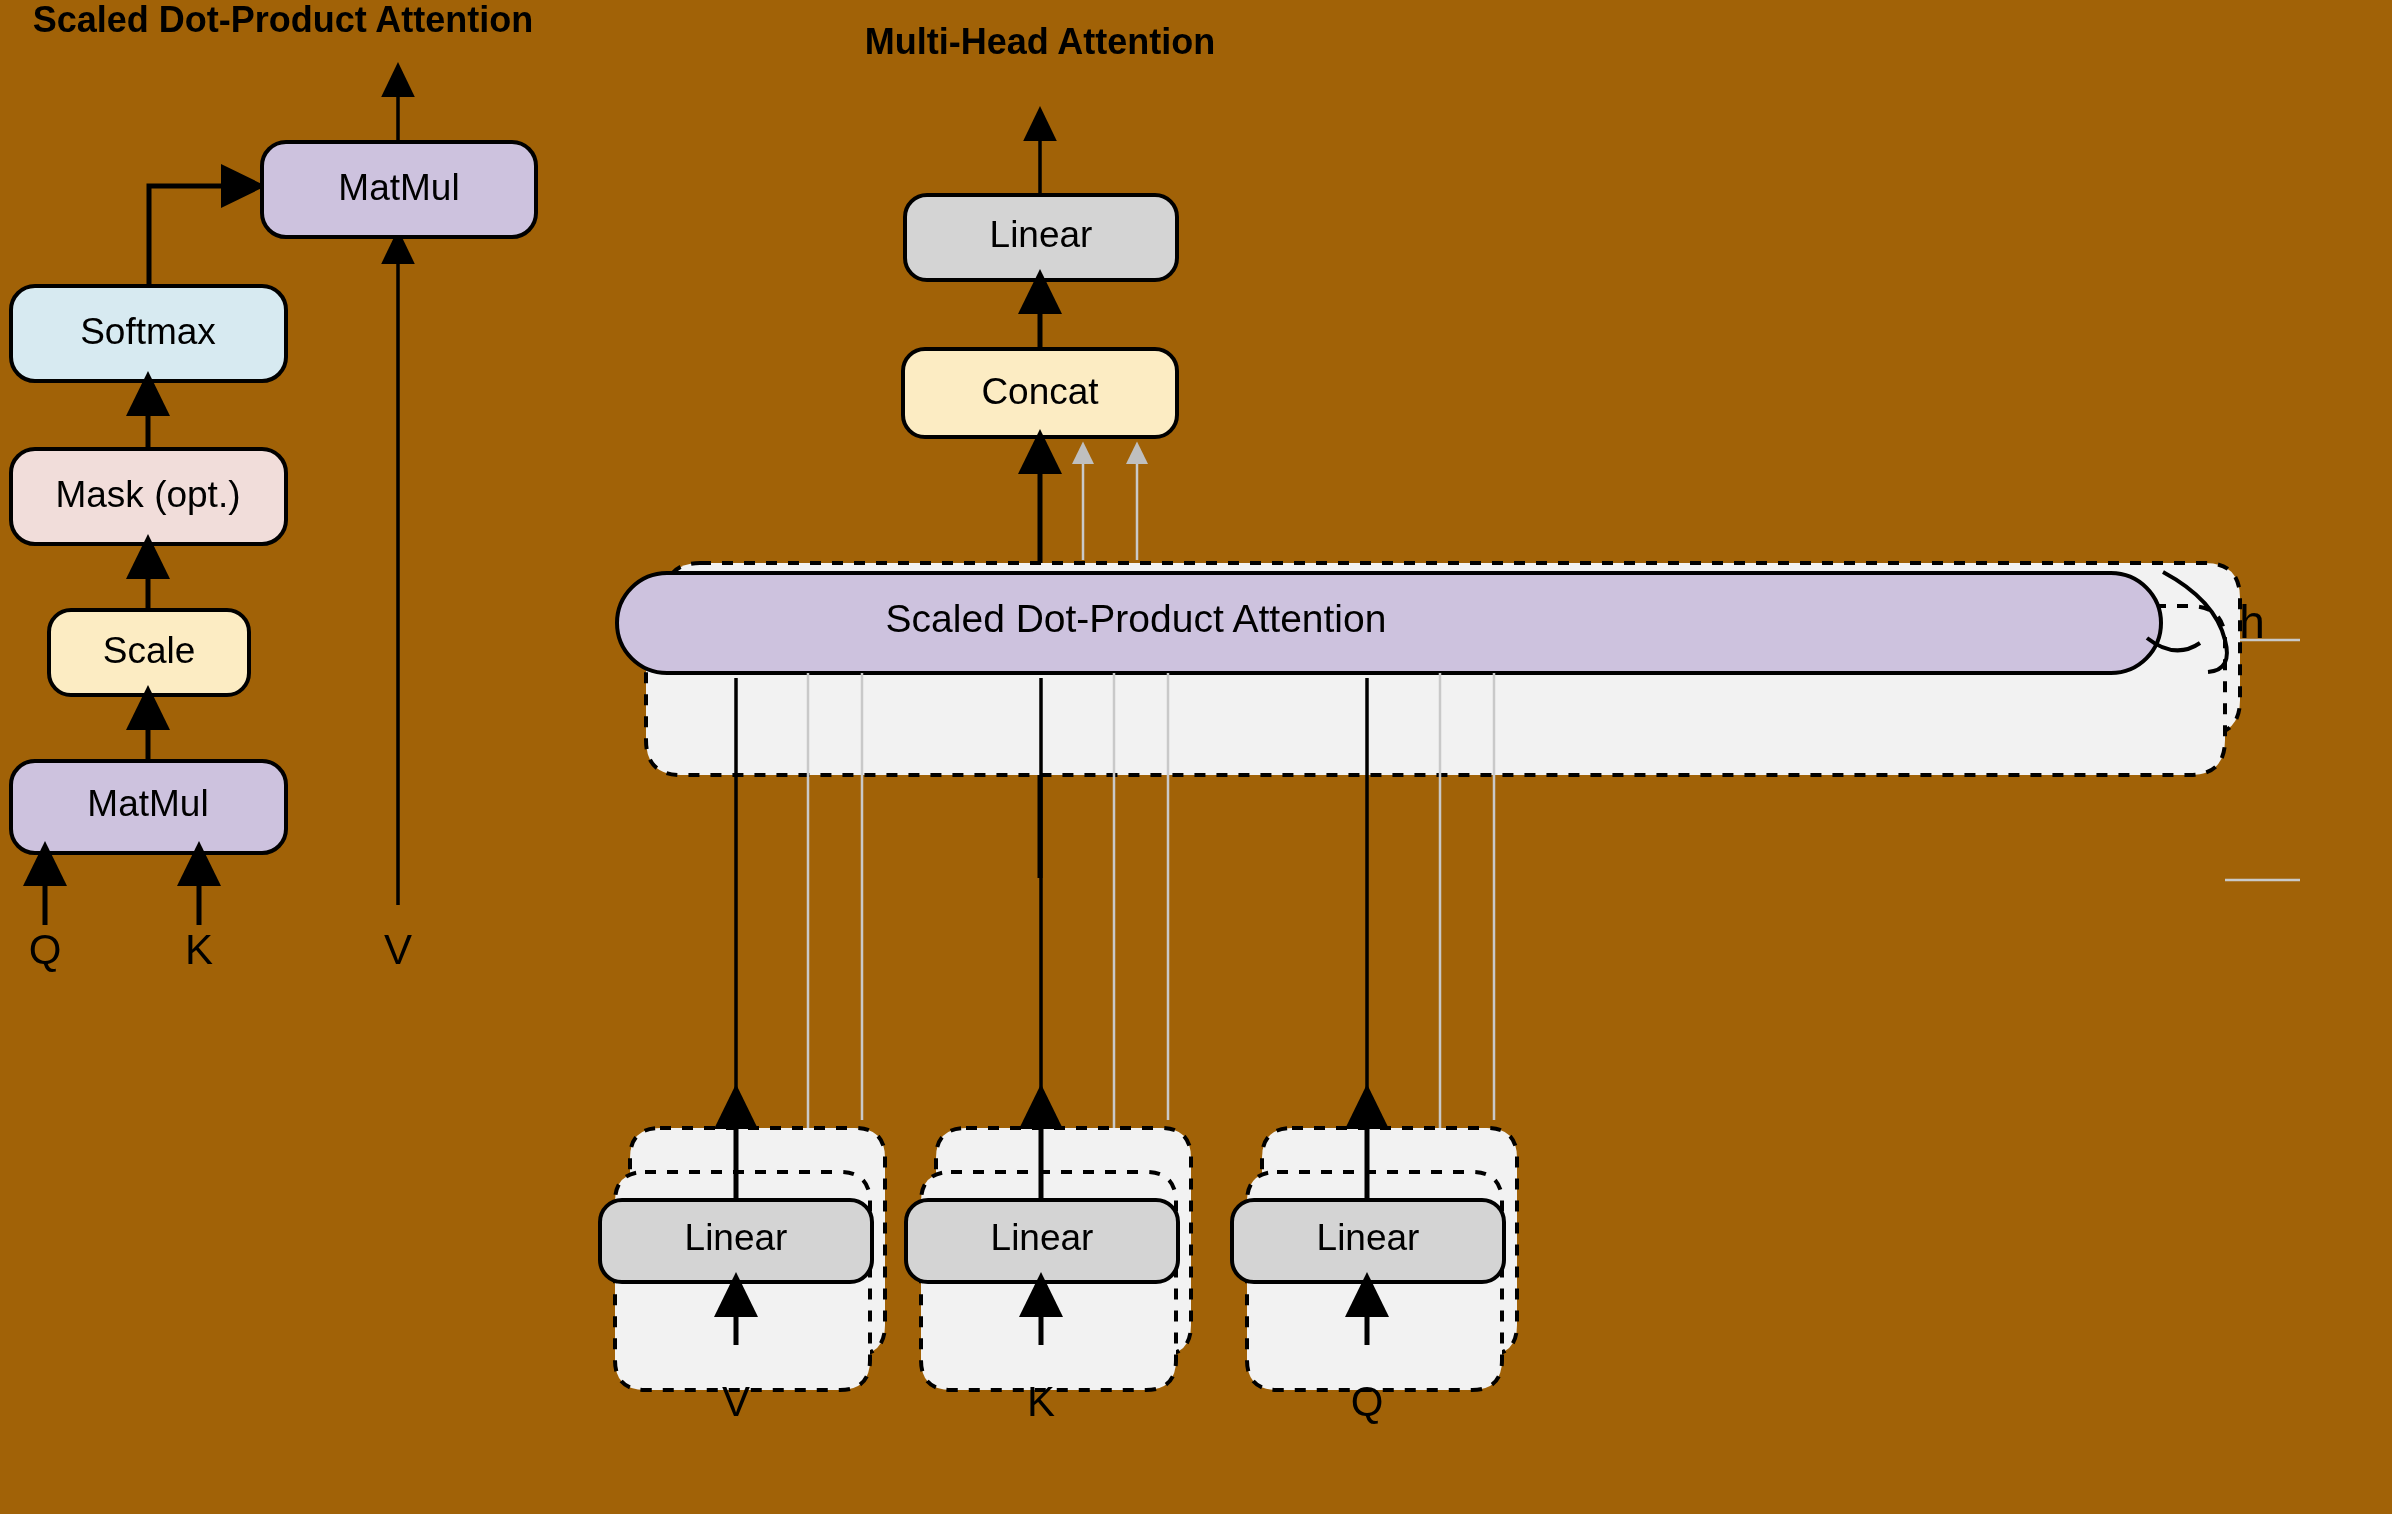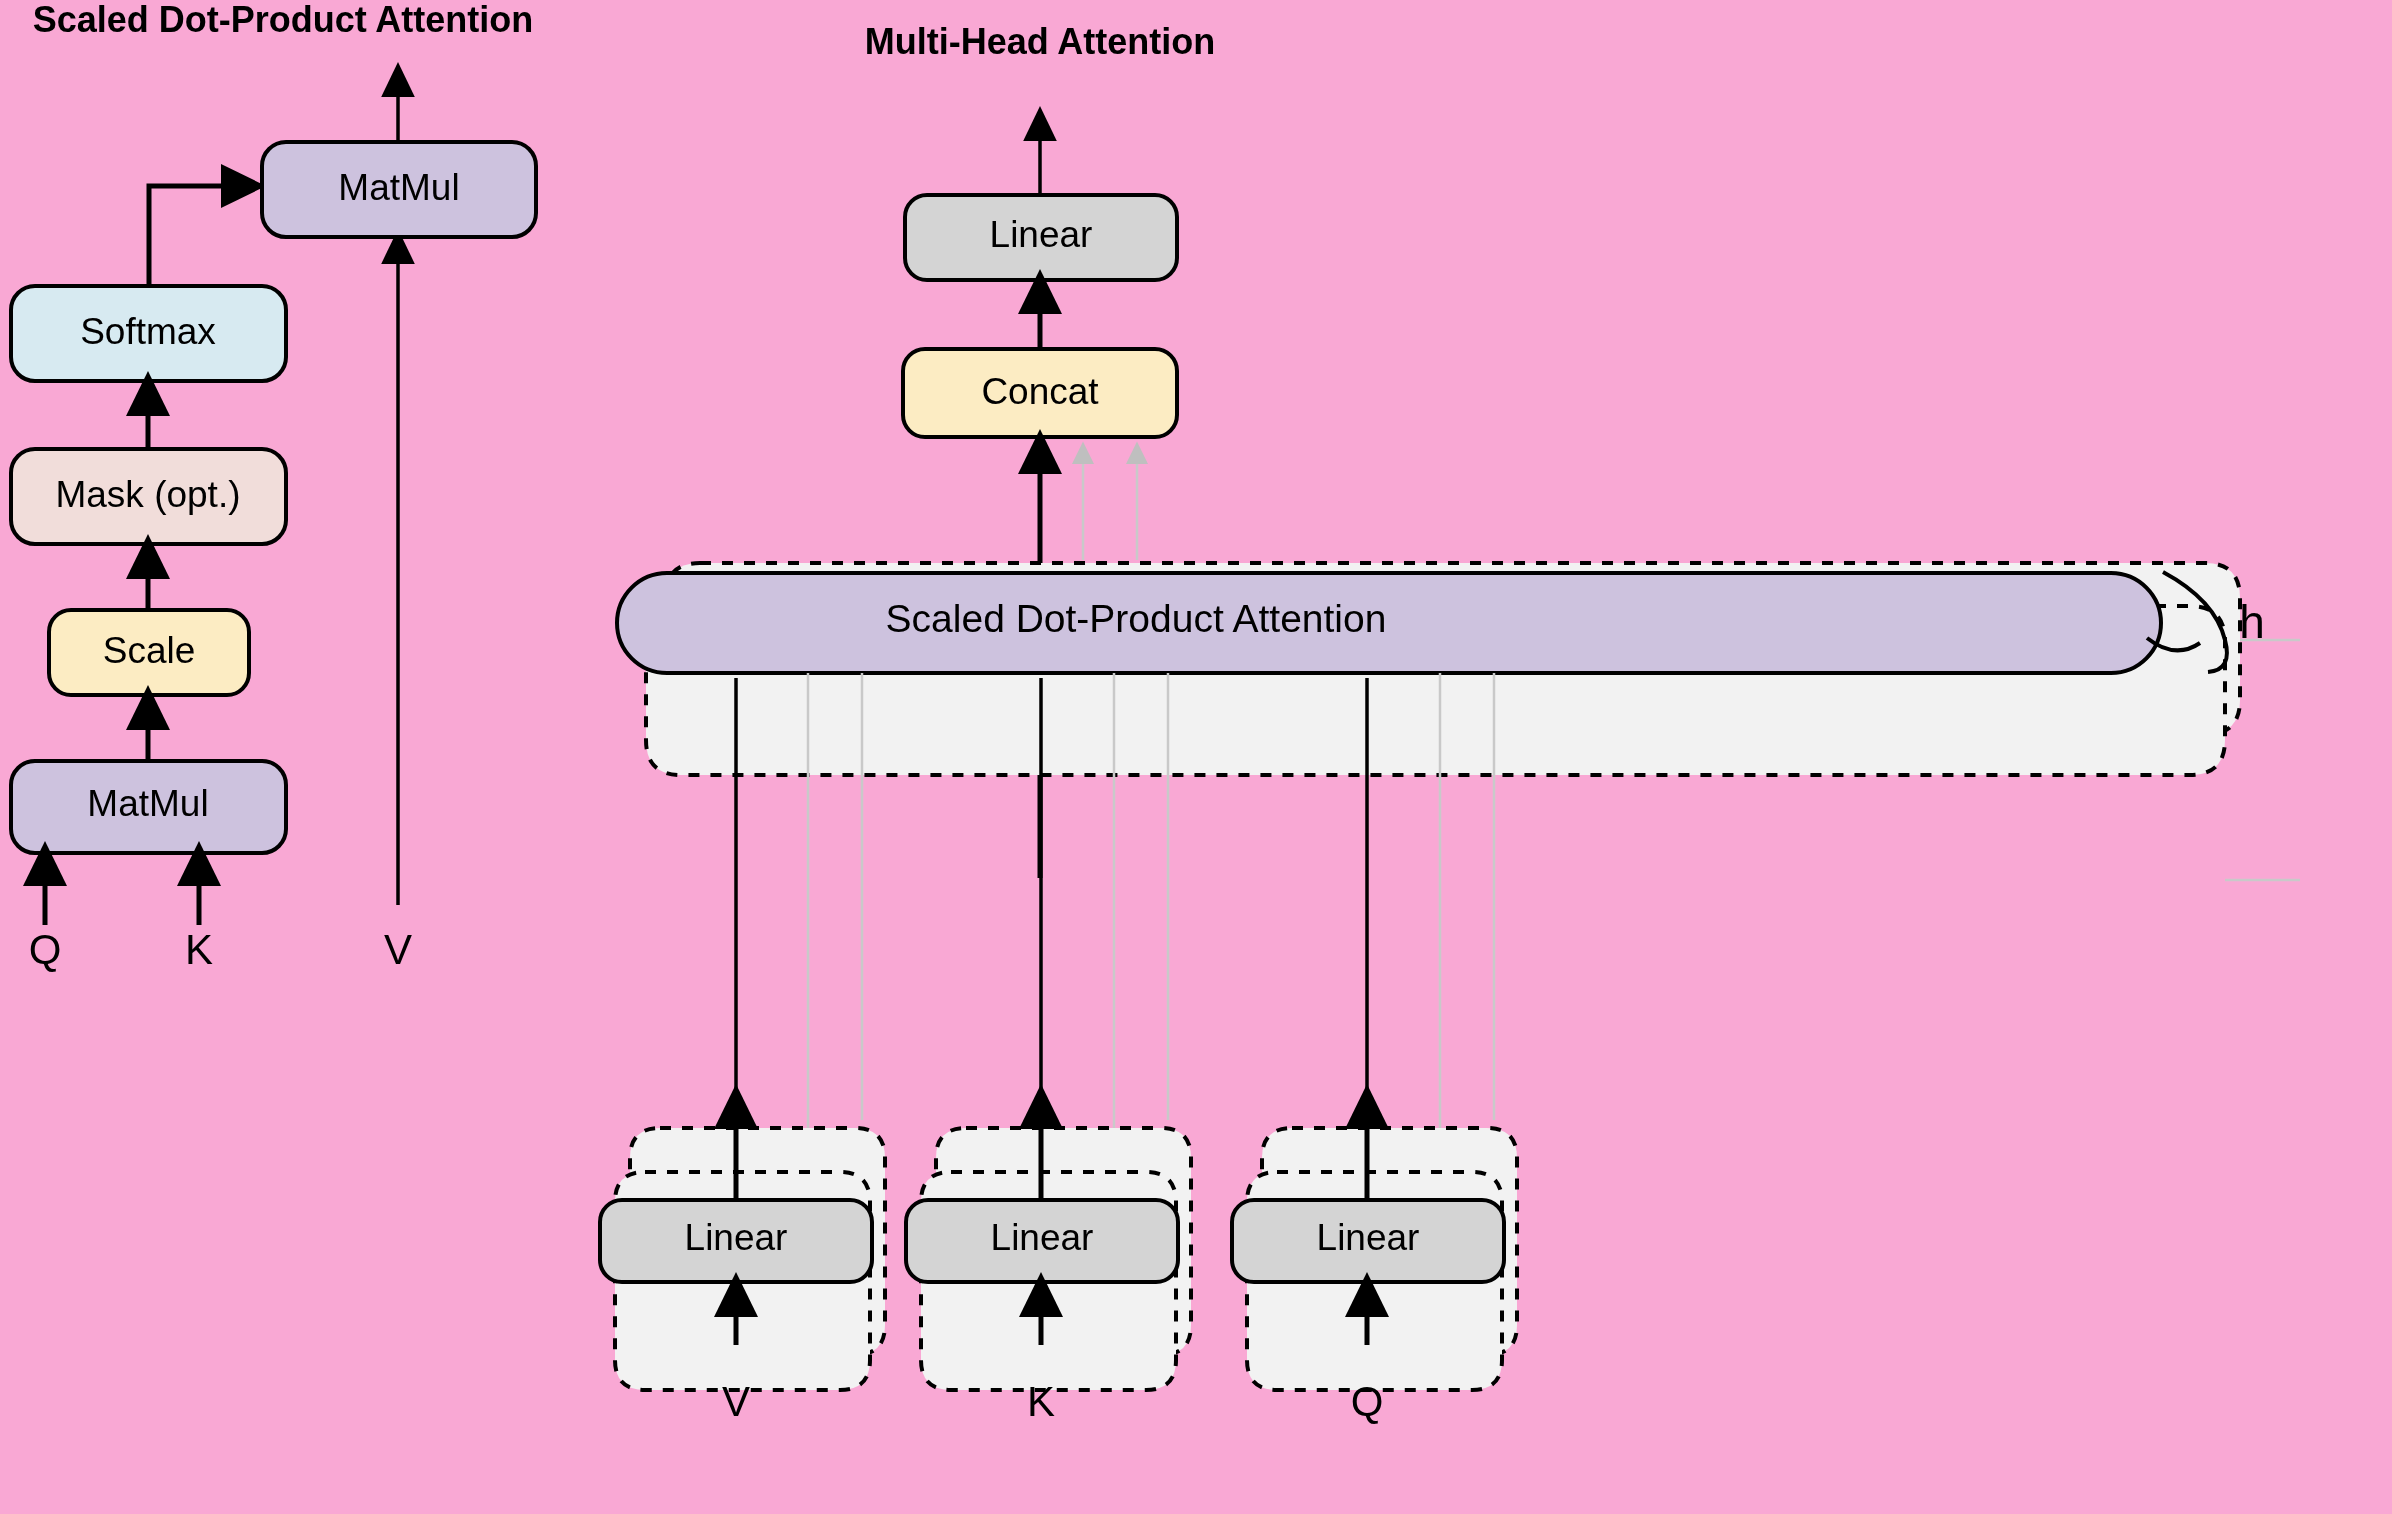--- a/index.html
+++ b/index.html
@@ -7,21 +7,21 @@
     padding: 0;
     background: #ffffff;
   }
   body {
     font-family: "Liberation Sans", sans-serif;
   }
   #stage {
     position: relative;
     width: 2392px;
     height: 1514px;
-    background: #f9a8d4;
+    background: #a16207;
     overflow: hidden;
   }
   #figure-svg {
     position: absolute;
     left: 0;
     top: 0;
     width: 2392px;
     height: 1514px;
     display: block;
   }

